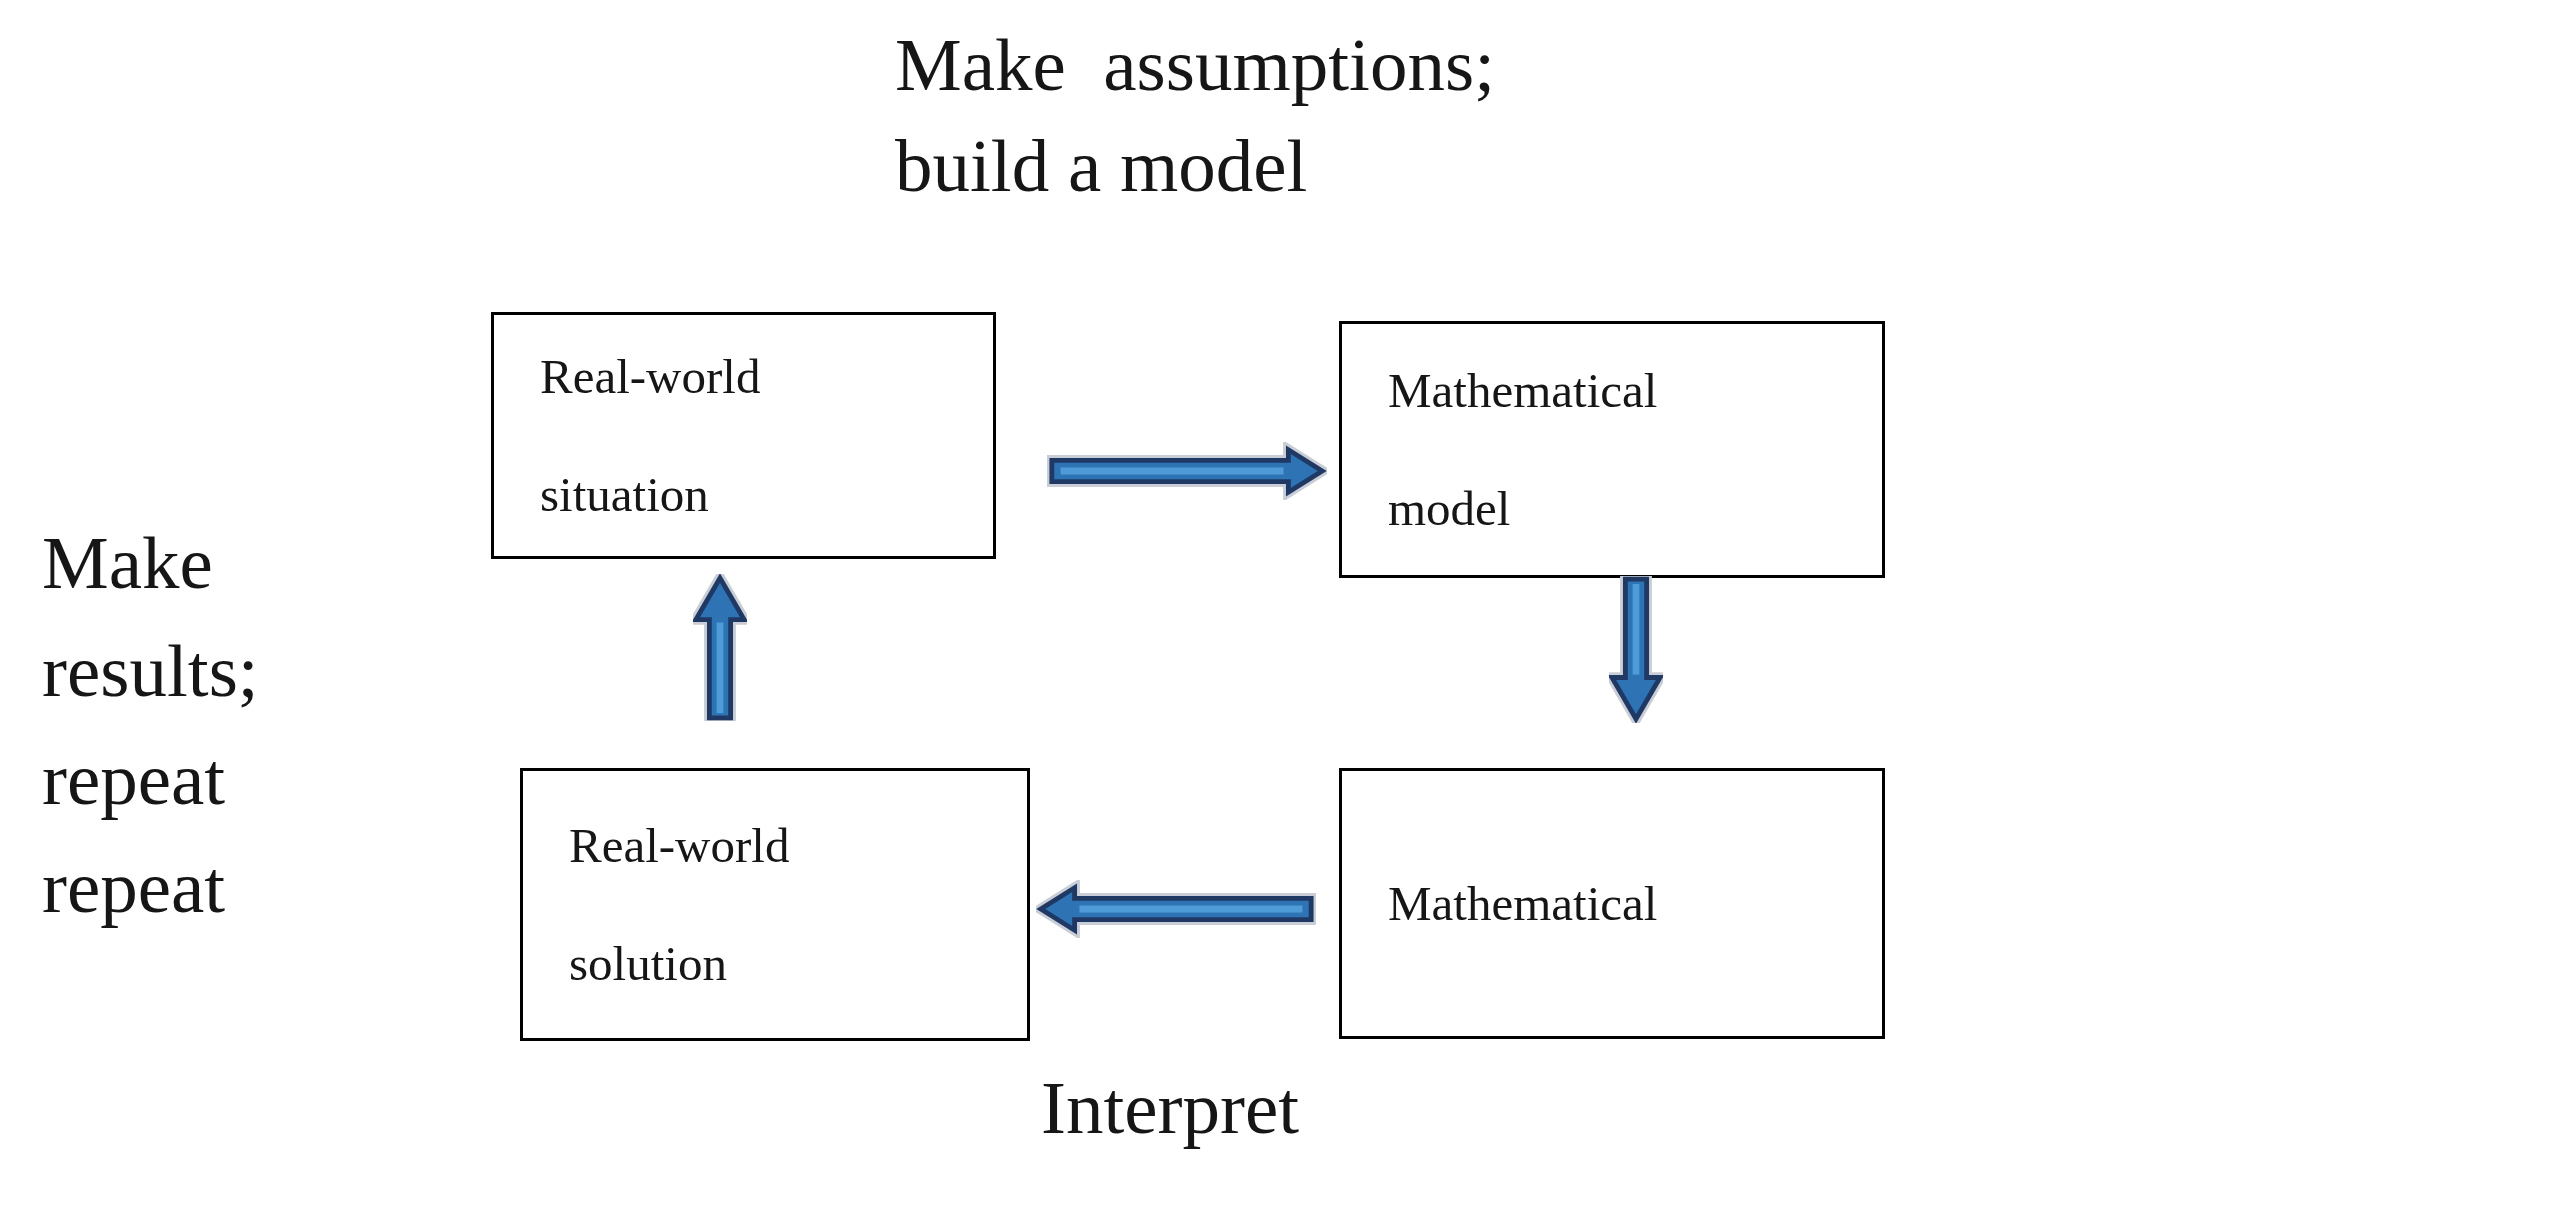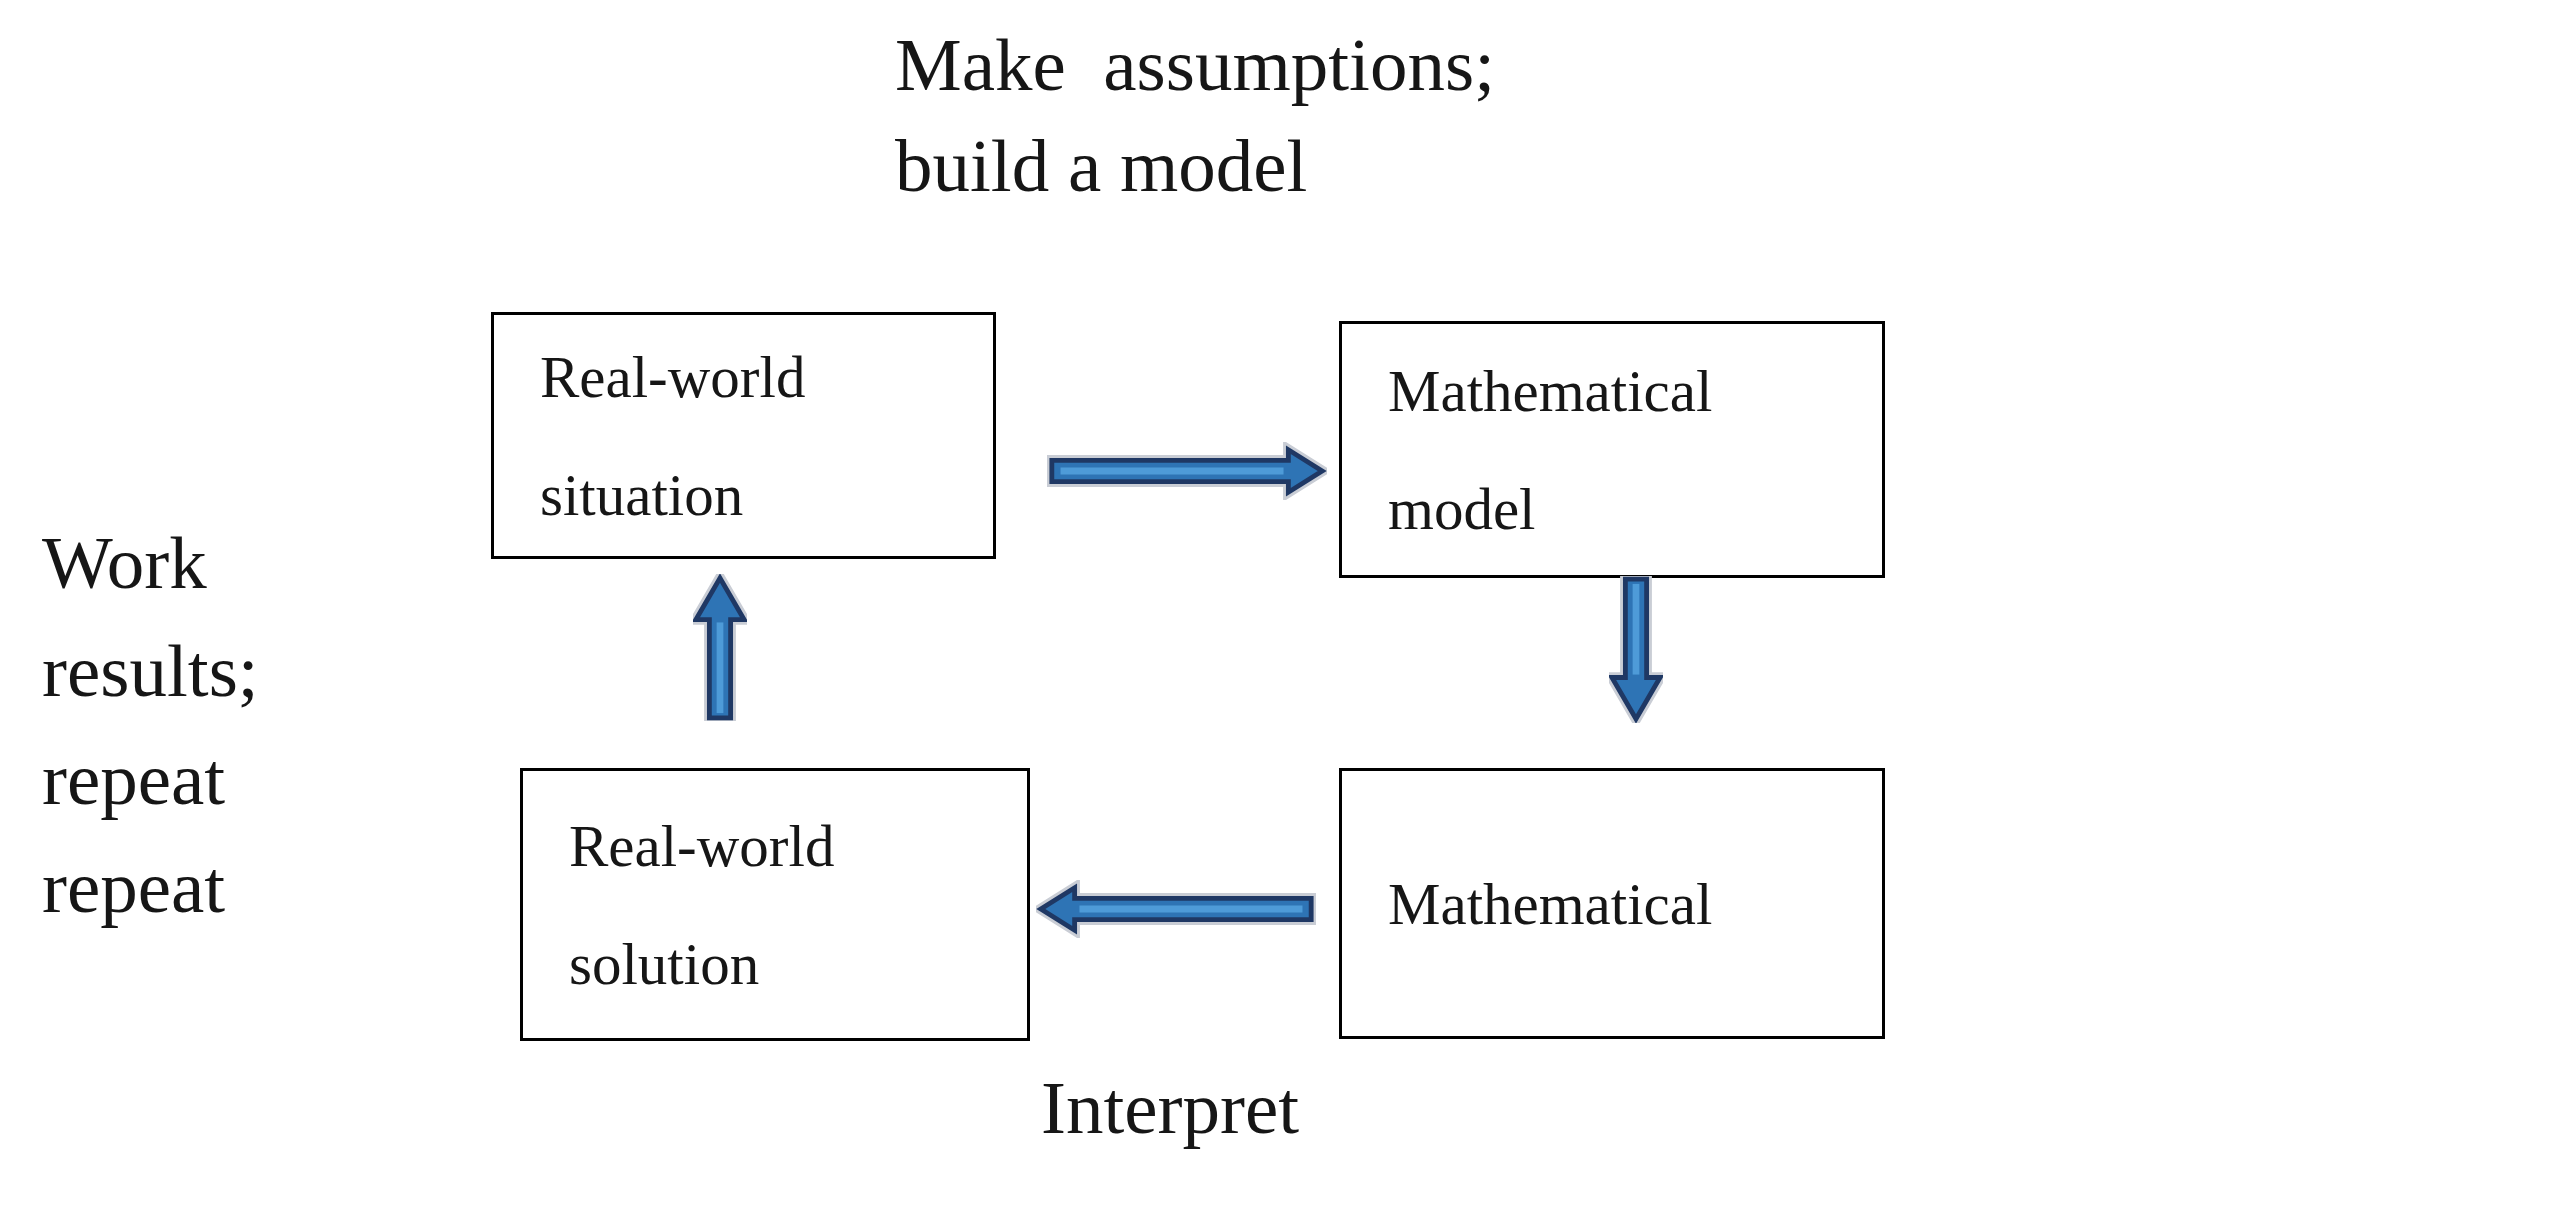--- a/index.html
+++ b/index.html
@@ -21,21 +21,21 @@
     border: 3.9px solid var(--box-border, #000);
     background: #fff;
     display: flex;
     flex-direction: column;
     justify-content: center;
     box-sizing: border-box;
     padding-left: 46px;
   }
   .box-line {
     display: block;
-    font-size: 59px;
+    font-size: 49px;
     line-height: 118px;
     white-space: pre-wrap;
   }
   .label {
     position: absolute;
     font-size: 75px;
     line-height: 108px;
   }
   .label .label-line {
     display: block;
@@ -65,21 +65,21 @@
 <body>
 
 <div class="canvas">
 
   <div class="label label-top" style="left:895px; top:13.5px;">
     <span class="label-line">Make  assumptions;</span>
     <span class="label-line">build a model</span>
   </div>
 
   <div class="label" style="left:42px; top:509px;">
-    <span class="label-line">Work</span>
+    <span class="label-line">Make</span>
     <span class="label-line">results;</span>
     <span class="label-line">repeat</span>
     <span class="label-line">repeat</span>
   </div>
 
 
   <div class="label" style="left:1041px; top:1054px;">
     <span class="label-line">Interpret</span>
   </div>
 

